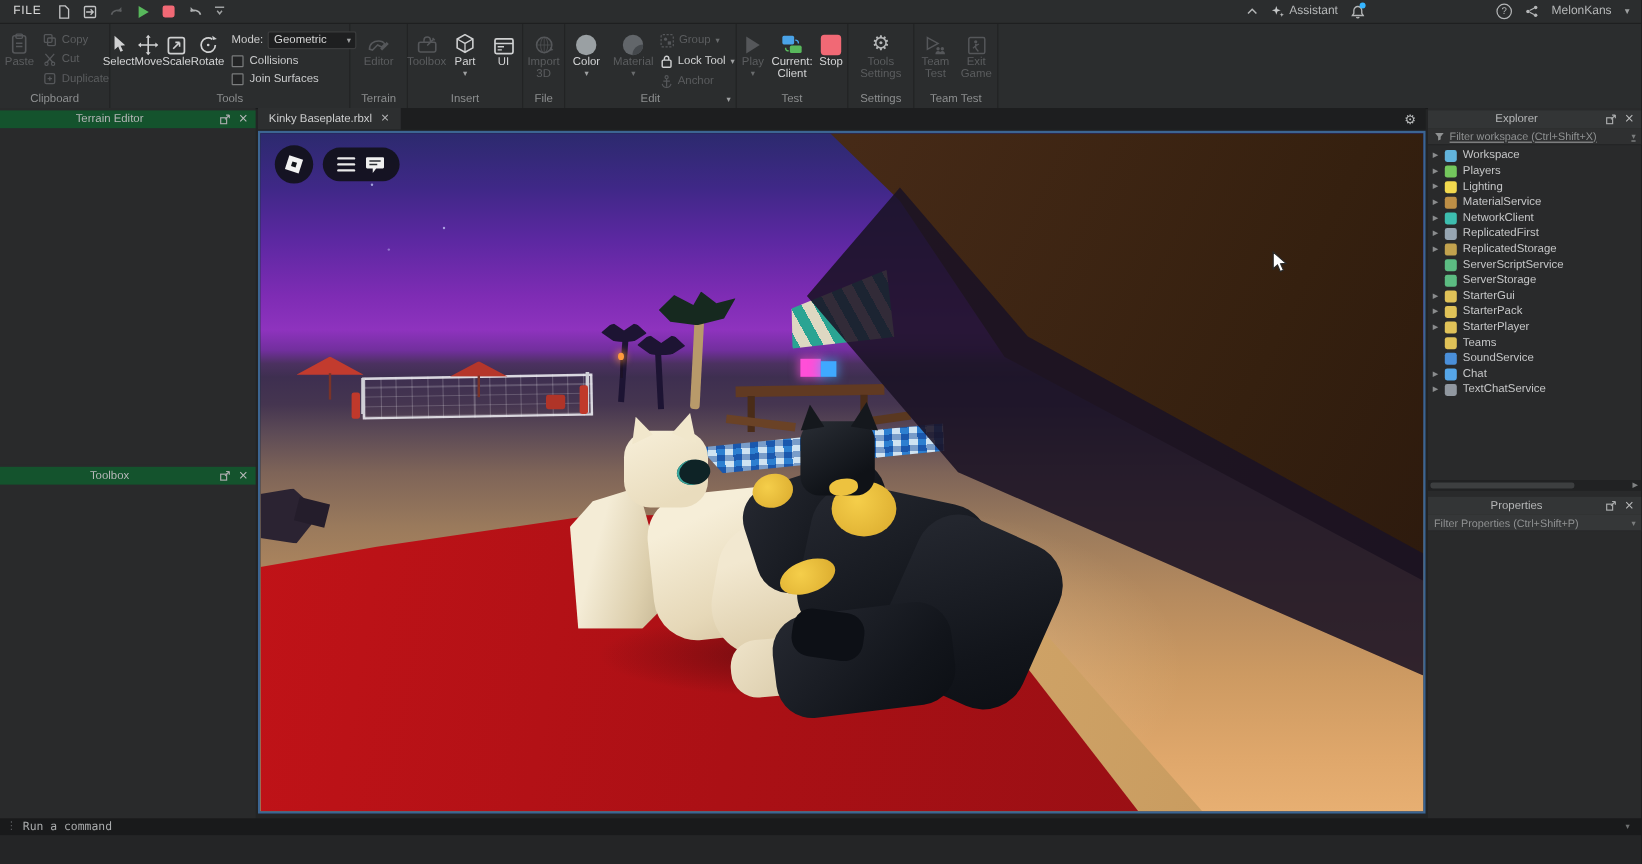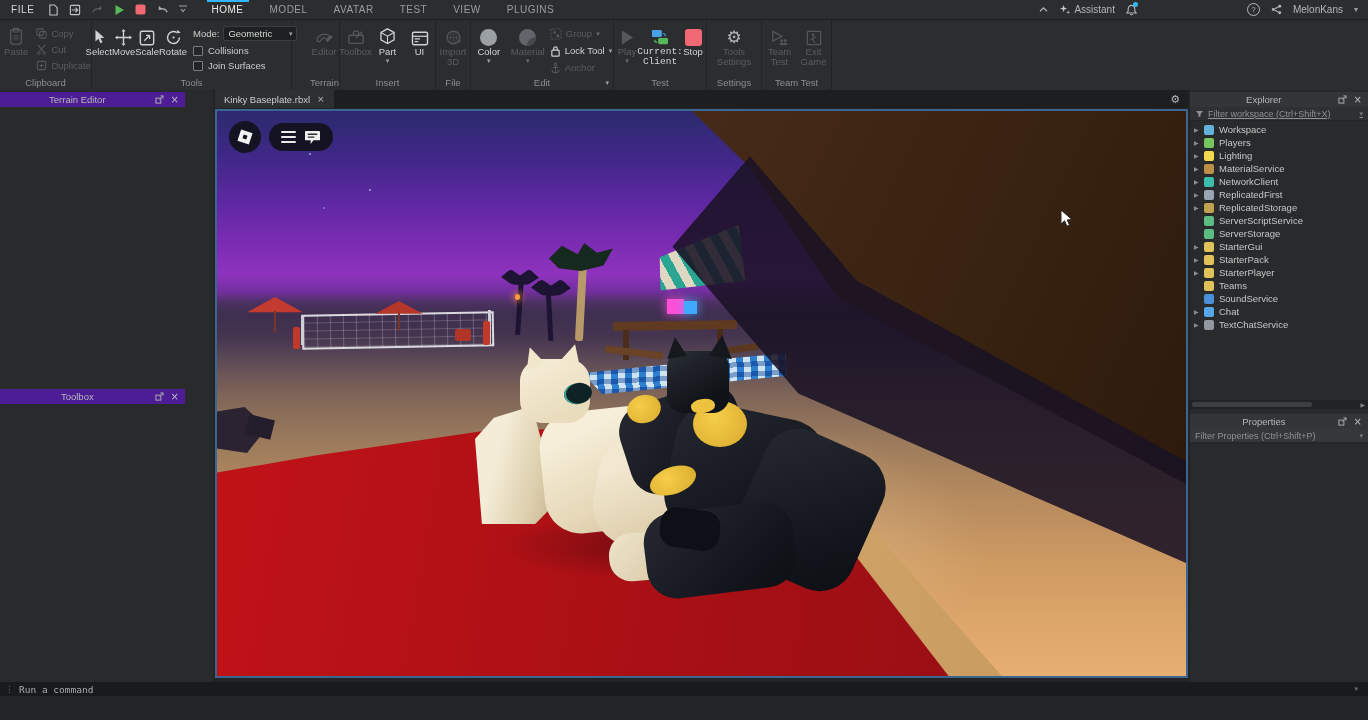--- a/index.html
+++ b/index.html
@@ -47,21 +47,21 @@
   .chk{width:8px;height:8px;border:1px solid #7b7d7e;background:#232425;border-radius:1px;}
   .chk-row{display:flex;align-items:center;gap:5px;color:#cbcccd;}
   .circle-swatch{width:17px;height:17px;border-radius:50%;background:#9aa0a3;}
   .circle-swatch.dis{background:#62666a;position:relative;overflow:hidden;}
   .circle-swatch.dis::after{content:"";position:absolute;right:0;bottom:0;width:9px;height:9px;background:#44484c;border-top-left-radius:100%;}
   .gearglyph{font-family:"DejaVu Sans",sans-serif;font-size:17px;line-height:18px;color:#b4b6b7;}
   .stop-sq{width:17px;height:17px;border-radius:3px;background:#f16975;}
 
   
   #left-col{left:0;top:90px;width:213px;height:592px;background:#292a2b;}
-  .panel-h{position:absolute;left:0;width:185px;height:15px;background:#4c1d95;display:flex;align-items:center;font-size:9.5px;color:#b6b7b8;}
+  .panel-h{position:absolute;left:0;width:213px;height:15px;background:#14532d;display:flex;align-items:center;font-size:9.5px;color:#b6b7b8;}
   .panel-h .t{flex:1;text-align:center;}
   .ph-ic{display:flex;align-items:center;gap:7px;padding-right:6px;color:#a9abac;}
   .xmark{font-size:10px;line-height:10px;color:#b9babb;font-family:"DejaVu Sans",sans-serif;}
 
   
   #tabstrip{left:215px;top:90px;width:973px;height:18px;background:#1d1e1f;display:flex;align-items:center;}
   .doc-tab{height:18px;background:#2d2f30;display:flex;align-items:center;gap:7px;padding:0 9px;font-size:9.5px;color:#cdcecf;}
   .tab-gear{margin-left:auto;padding-right:8px;color:#b4b6b7;font-family:"DejaVu Sans",sans-serif;font-size:11px;}
   #viewport{left:215px;top:109px;width:973px;height:569px;background:#101010;border:2px solid #3c6592;box-sizing:border-box;}
   #scene{position:absolute;left:0;top:0;width:969px;height:565px;overflow:hidden;
@@ -155,28 +155,20 @@
             <path d="M12 9c-1-4-7-5-9-3" fill="none" stroke="#aeb0b1" stroke-width="1.4"></path>
             <path d="M3 2v4h4z" fill="#aeb0b1"></path>
           </svg>
         </span>
       <span class="ic">
         <svg width="8" height="9" viewBox="0 0 8 9">
             <path d="M0 1h8M2 4l2 2.5L6 4" fill="none" stroke="#9fa1a2" stroke-width="1.2"></path>
           </svg>
         </span>
     </span>
-    <span id="mb-tabs" style="display:flex;">
-        <span class="mb-tab active">HOME</span>
-        <span class="mb-tab">MODEL</span>
-        <span class="mb-tab">AVATAR</span>
-        <span class="mb-tab">TEST</span>
-        <span class="mb-tab">VIEW</span>
-        <span class="mb-tab">PLUGINS</span>
-      </span>
     <span class="mb-right">
       <span>
         <svg width="9" height="7" viewBox="0 0 10 8">
             <path d="M1 6l4-4 4 4" fill="none" stroke="#b5b7b8" stroke-width="1.4"></path>
           </svg>
         </span>
       <span style="display:flex;align-items:center;gap:4px;">
         <svg width="11" height="11" viewBox="0 0 12 12">
             <path d="M5 1l1 3 3 1-3 1-1 3-1-3-3-1 3-1z" fill="#c6c8c9"></path>
             <path d="M10 7l.5 1.5L12 9l-1.5.5L10 11l-.5-1.5L8 9l1.5-.5z" fill="#c6c8c9"></path>
@@ -305,21 +297,21 @@
           </div>
           <div class="chk-row">
             <span class="chk"></span>
             <span>Join Surfaces</span>
           </div>
         </div>
       </div>
       <div class="sec-label">Tools</div>
     </div>
 
-    <div class="section" style="width:47px;align-items:flex-end;">
+    <div class="section" style="width:47px;">
       <div class="sec-content">
         <div class="btn-lg dis">
           <span class="ic">
               <svg width="19" height="17" viewBox="0 0 22 20">
                 <path d="M2 14c0-5 4-8 9-8 3 0 5 1 6 3l-3 3-4-2-5 5z" fill="none" stroke="currentColor" stroke-width="1.5"></path>
                 <path d="M13 14l6-6M19 8l1 1-6 6z" stroke="currentColor" stroke-width="1.4"></path>
               </svg>
             </span>
           <span>Editor</span>
         </div>
@@ -438,21 +430,21 @@
       <div class="sec-content" style="gap:2px;">
         <div class="btn-lg dis">
           <span class="ic">
               <svg width="15" height="17" viewBox="0 0 16 18">
                 <path d="M2 1.5L14 9 2 16.5z" fill="currentColor"></path>
               </svg>
             </span>
           <span>Play</span>
           <span class="caret">▾</span>
         </div>
-        <div class="btn-lg" style="width:36px;font-family:Liberation Mono, monospace;">
+        <div class="btn-lg" style="width:36px;">
           <span class="ic">
               <svg width="18" height="17" viewBox="0 0 20 19">
                 <rect x="1" y="1" width="11" height="8" rx="1.5" fill="#4aa3e8"></rect>
                 <rect x="8" y="10" width="11" height="7" rx="1.5" fill="#58b85c"></rect>
                 <path d="M4 12c0 2 1 3 3 3" fill="none" stroke="#58b85c" stroke-width="1.3"></path>
                 <path d="M16 8c0-2-1-3-3-3" fill="none" stroke="#4aa3e8" stroke-width="1.3"></path>
               </svg>
             </span>
           <span>Current: Client</span>
         </div>

